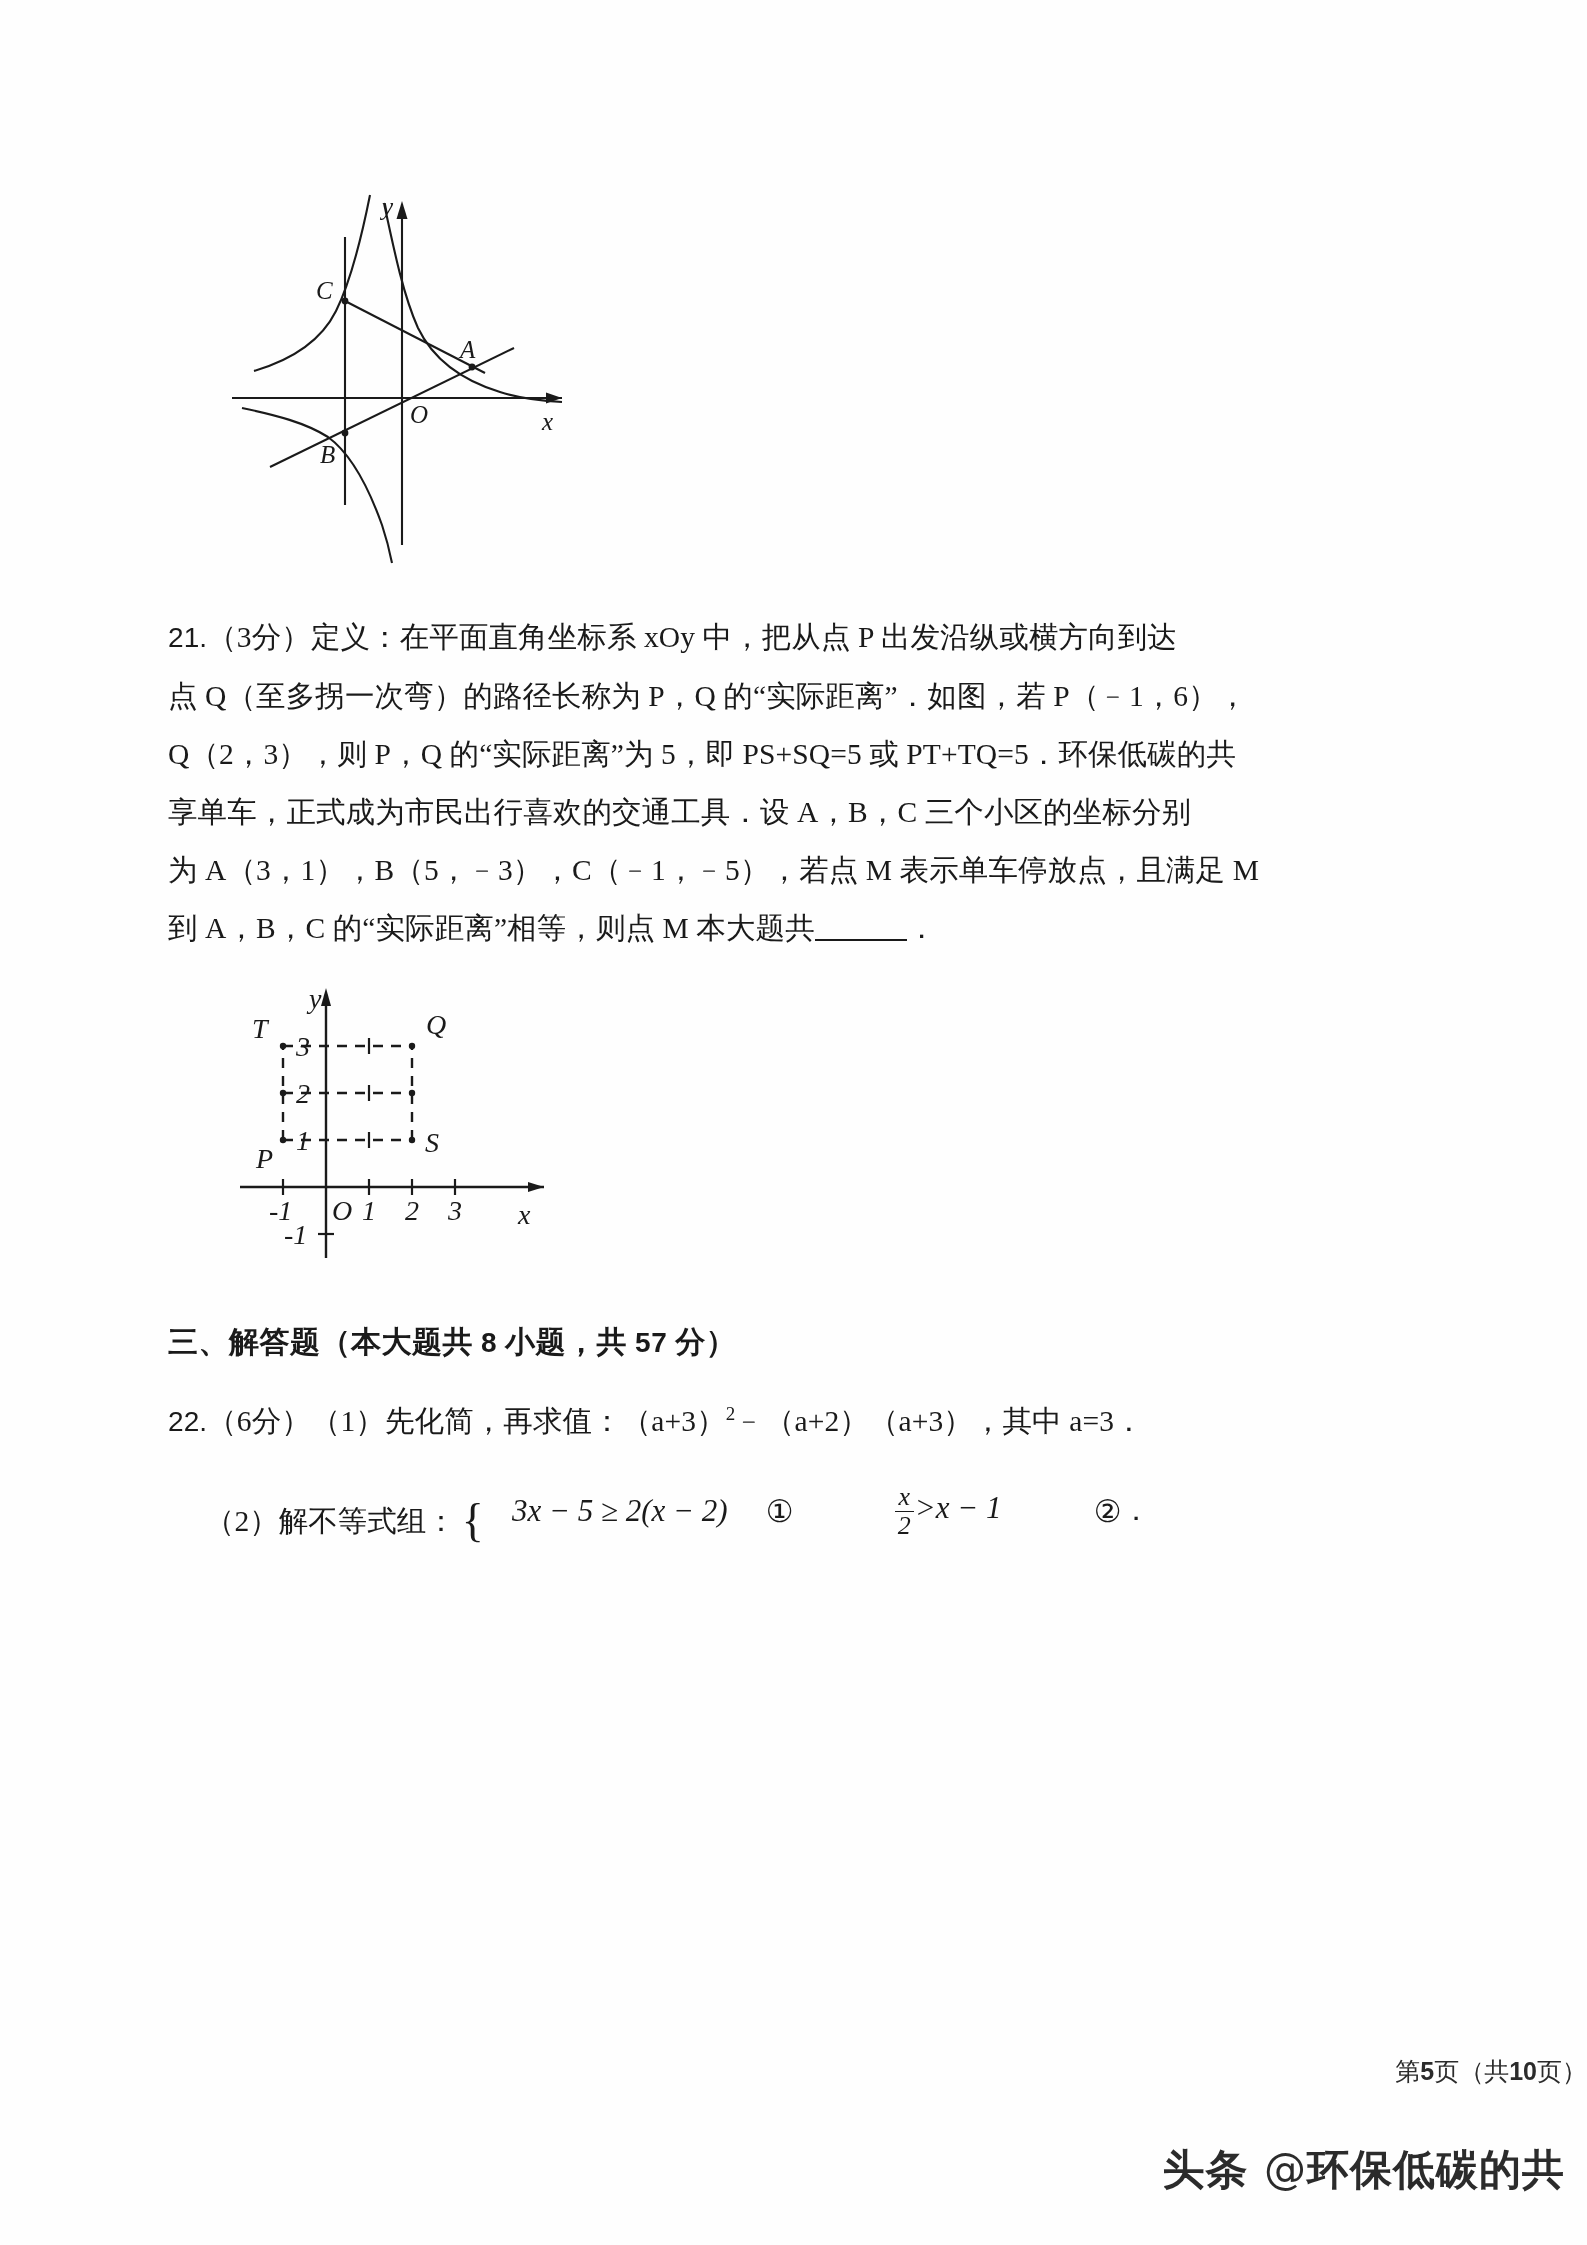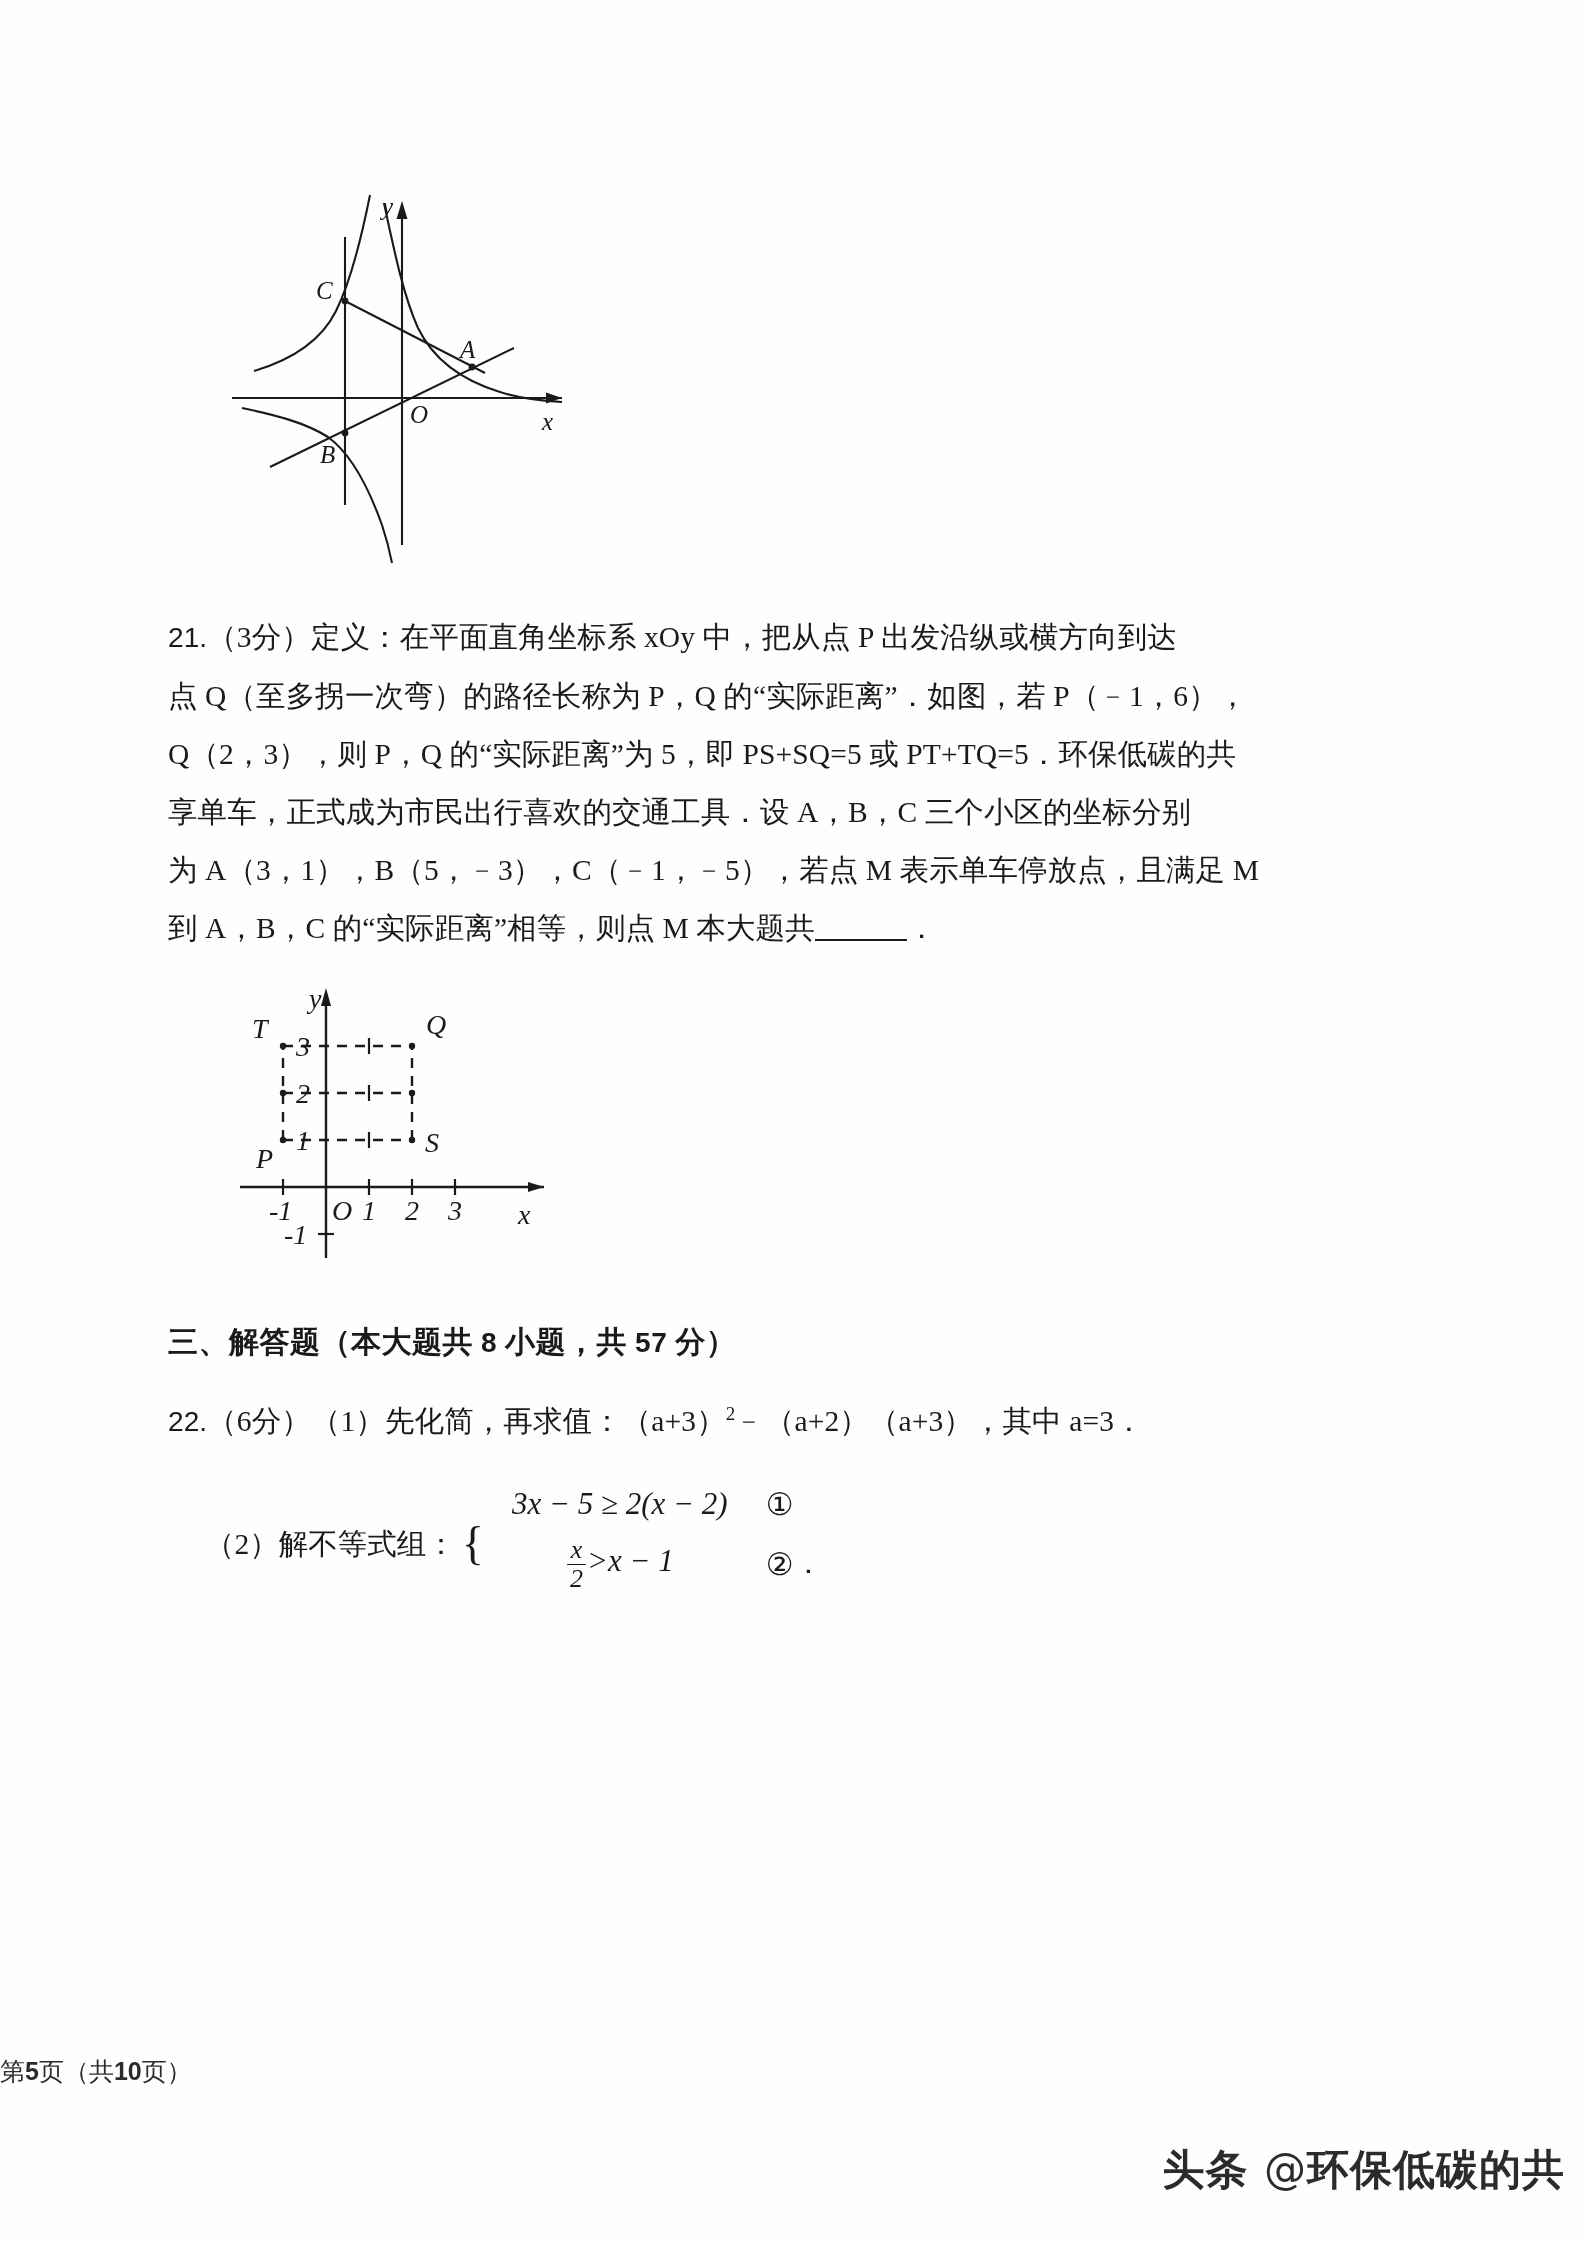--- a/index.html
+++ b/index.html
@@ -106,22 +106,22 @@
   }
   .brace {
     font-size: 46px;
     line-height: 1;
     padding: 0 2px 0 6px;
     align-self: center;
     padding-top: 20px;
   }
   .ineq-stack {
     display: inline-flex;
-    flex-direction: column;
-    gap: 8px;
+    flex-direction: row;
+    gap: 20px;
     font-family: "Liberation Serif", serif;
     font-style: italic;
     font-size: 31px;
     justify-content: center;
   }
   .ineq-row {
     display: flex;
     align-items: center;
     height: 52px;
   }
@@ -147,21 +147,21 @@
   .frac .num { padding: 0 3px; }
   .frac .den { padding: 0 3px; border-top: 1.6px solid #1a1a1a; }
   .period-after { font-style: normal; font-size: 29px; }
 
   
   #page-footer {
     position: absolute;
     left: 0;
     right: 0;
     top: 2055px;
-    text-align: left;
+    text-align: right;
     font-size: 25px;
     color: #2b2b2b;
   }
   #page-footer b { font-family: "Liberation Sans", sans-serif; }
 
   
   #watermark {
     position: absolute;
     right: 22px;
     top: 2142px;

